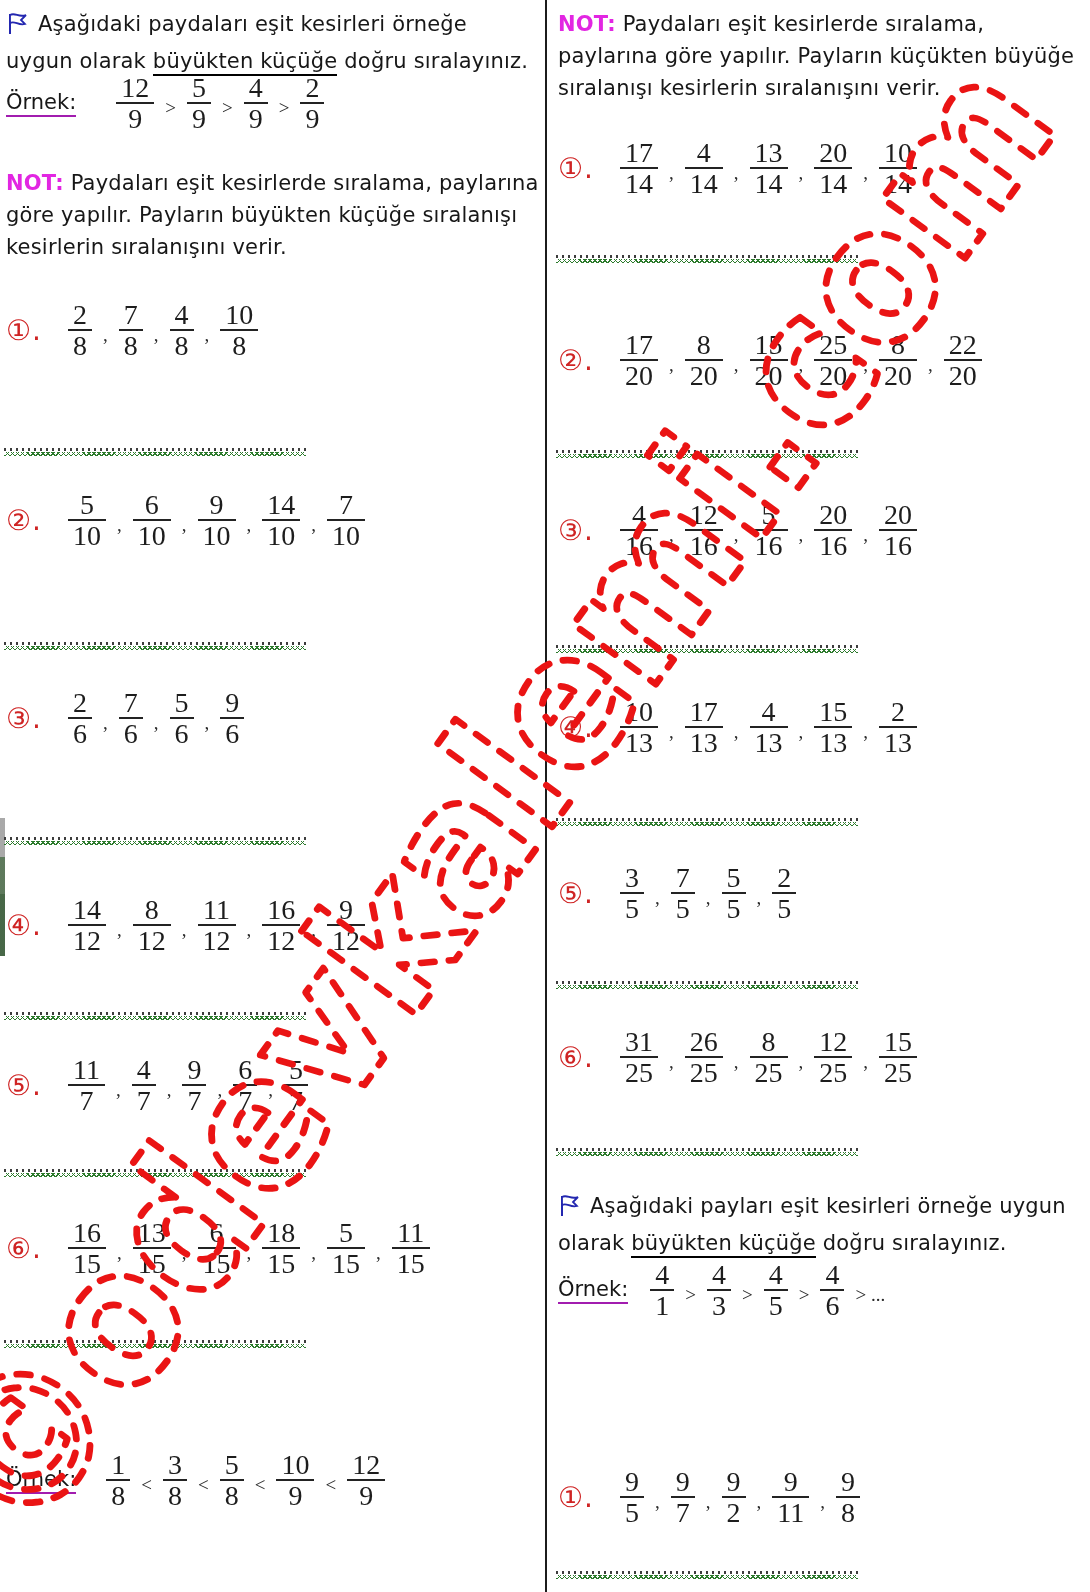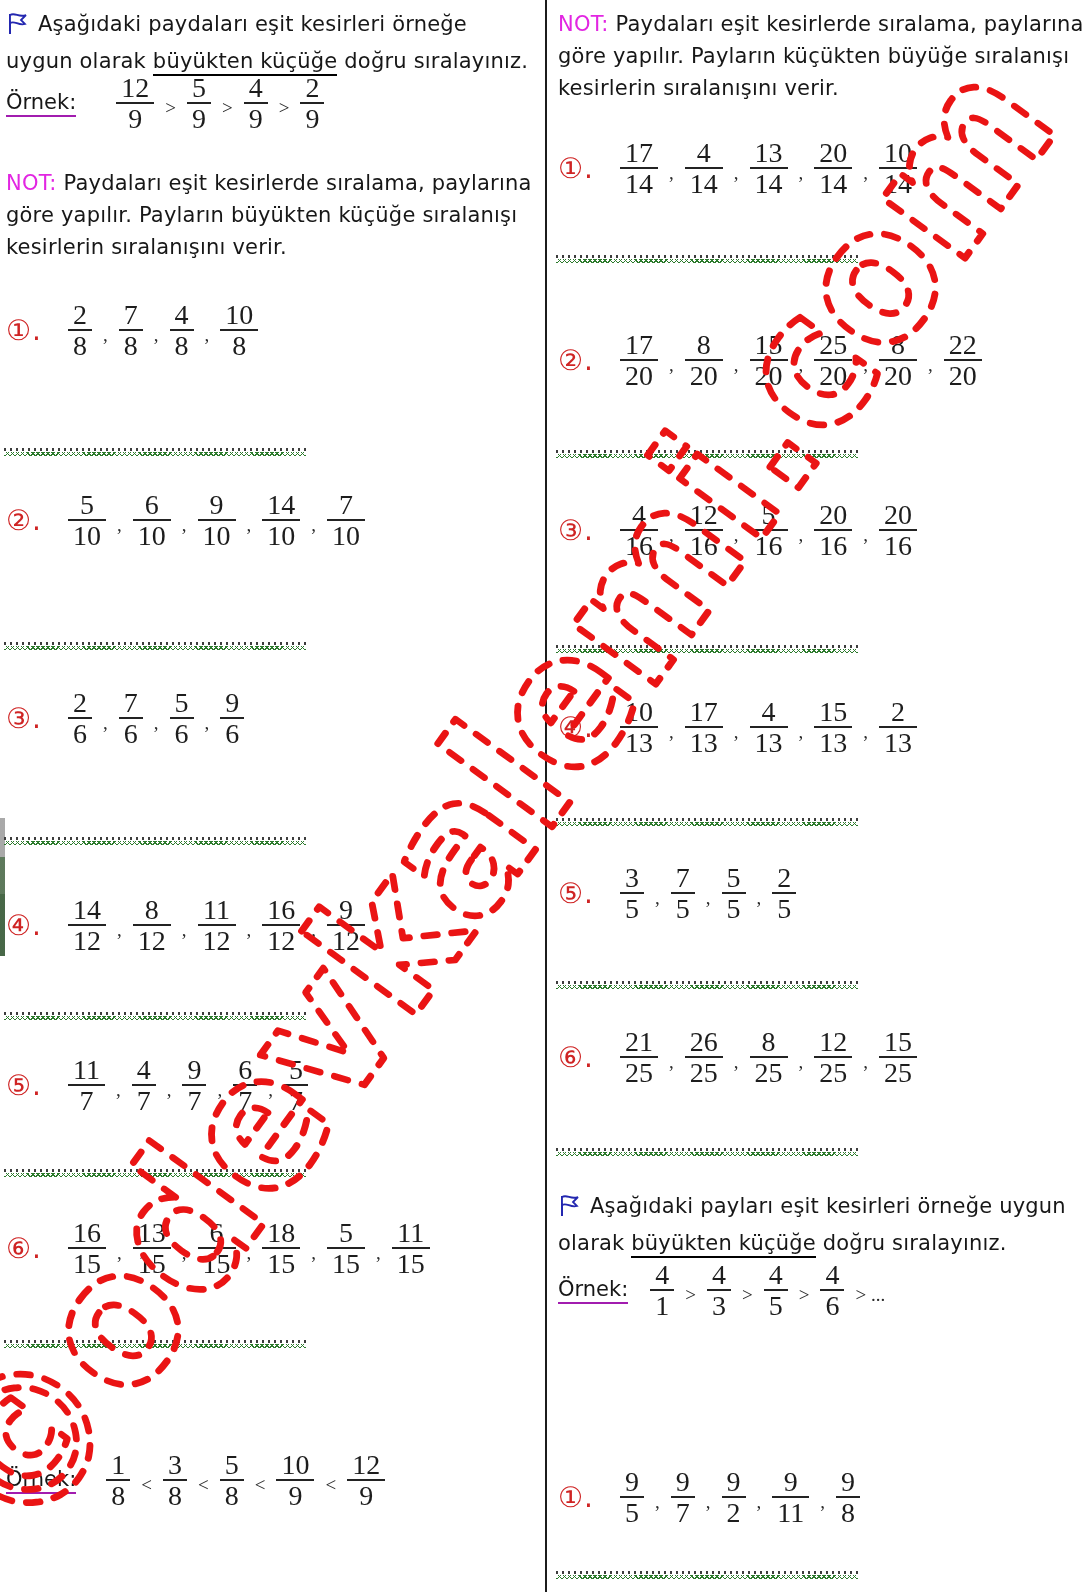--- a/index.html
+++ b/index.html
@@ -2,21 +2,21 @@
 <html><head>
 <meta charset="utf-8">
 <style>
   html,body{margin:0;padding:0;background:#ffffff;}
   .page{position:relative;width:1090px;height:1592px;background:#fff;overflow:hidden;
         font-family:"DejaVu Sans",sans-serif;color:#171717;}
   .divider{position:absolute;left:545px;top:0;width:2px;height:1592px;background:#1c1c1c;}
   .block{position:absolute;}
   .inst{font-size:21px;line-height:33px;letter-spacing:.2px;}
   .note{font-size:21px;line-height:32px;letter-spacing:.2px;}
-  .note .not-label{color:#e226e2;}
+  .note .not-label{color:#e226e2;font-weight:bold;}
   .note.italic, .note.italic .not-label{font-style:italic;}
   .u{border-bottom:2px solid #000000;padding-bottom:1px;}
   .flag{display:inline-block;margin-right:8px;vertical-align:-4px;}
   .row{display:flex;align-items:center;height:78px;}
   .qnum{color:#cf2424;font-size:28px;flex:0 0 62px;letter-spacing:1px;}
   .ex-label{font-size:21px;border-bottom:2px solid #a21caf;padding-bottom:1px;
             margin-right:28px;flex:0 0 auto;}
   .fracs{display:flex;align-items:center;}
   .frac{font-family:"Liberation Serif","DejaVu Serif",serif;font-size:28px;
         text-align:center;line-height:1.05;color:#1d1d1d;}
@@ -472,21 +472,21 @@
   </div>
   <div class="answer-line" style="top:981px;left:556px;">
       <div class="dots"></div>
       <div class="wave"></div>
     </div>
 
   <div class="block row" style="top:1018px;left:558px;">
     <span class="qnum">⑥.</span>
     <span class="fracs">
         <span class="frac">
-          <span class="num">21</span>
+          <span class="num">31</span>
           <span class="den">25</span>
         </span>
         <span class="sep">,</span>
         <span class="frac">
           <span class="num">26</span>
           <span class="den">25</span>
         </span>
         <span class="sep">,</span>
         <span class="frac">
           <span class="num">8</span>

